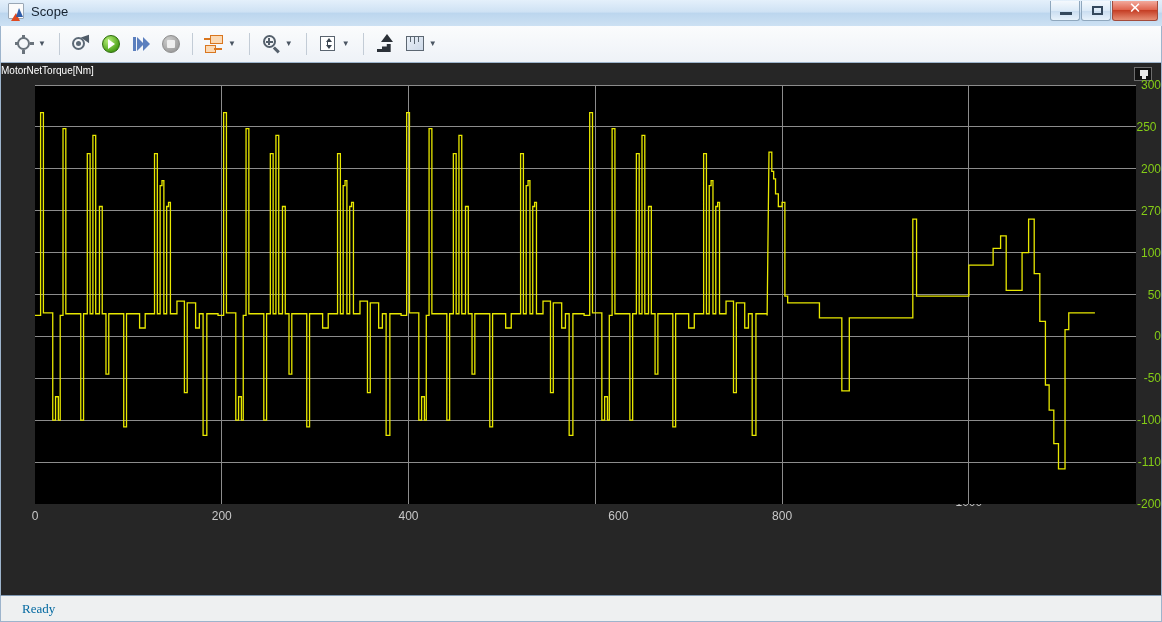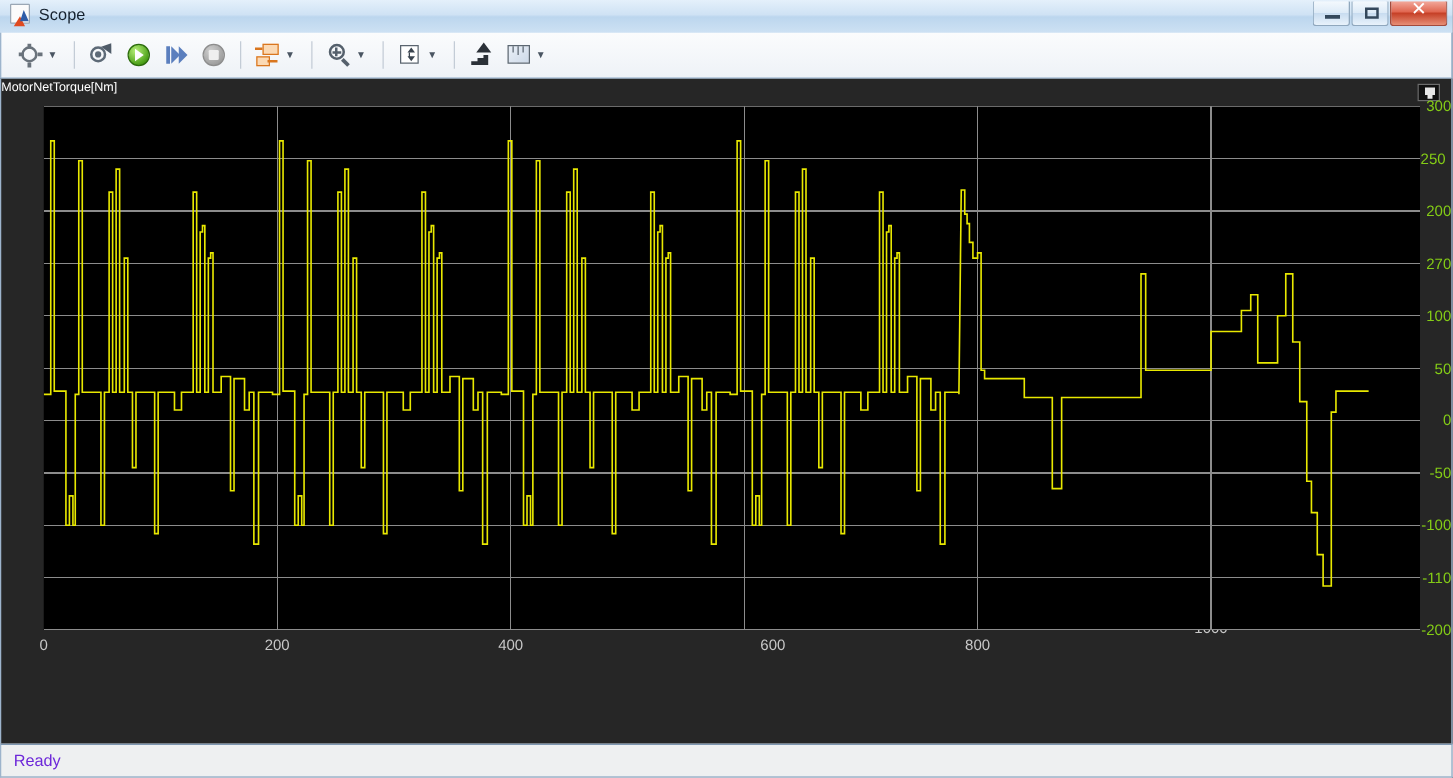--- a/index.html
+++ b/index.html
@@ -94,21 +94,21 @@
   .legend-btn i:after{content:"";position:absolute;left:2px;top:5px;width:4px;height:4px;background:#e6e6e6;}
 
   .plot{position:absolute;background:#000;}
   .yl{position:absolute;right:0;text-align:right;font-size:12px;color:#84cc16;transform:translateY(-50%);
       white-space:nowrap;}
   .xl{position:absolute;top:0;font-size:12px;color:#c8c8c8;transform:translateX(-50%);white-space:nowrap;}
 
   
   .statusbar{height:27px;flex:none;display:flex;align-items:center;position:relative;
              background:#eef0f1;border:1px solid #9db4cc;border-top:1px solid #7e97b1;box-sizing:border-box;}
-  .status-text{font-size:13px;color:#6d28d9;padding-left:10px;}
+  .status-text{font-size:13px;color:#0369a1;padding-left:21px;font-family:Liberation Serif, serif;}
   .status-right{position:absolute;right:4px;top:2px;display:flex;align-items:center;gap:0;}
   .stat-cell{border:1px solid #b4bcc4;background:#f3f4f5;font-size:11.5px;color:#2a2a2a;
              padding:2px 6px;height:18px;box-sizing:border-box;line-height:14px;white-space:nowrap;}
 </style>
 </head>
 <body>
 
 <div class="window">
 
   <div class="titlebar">

